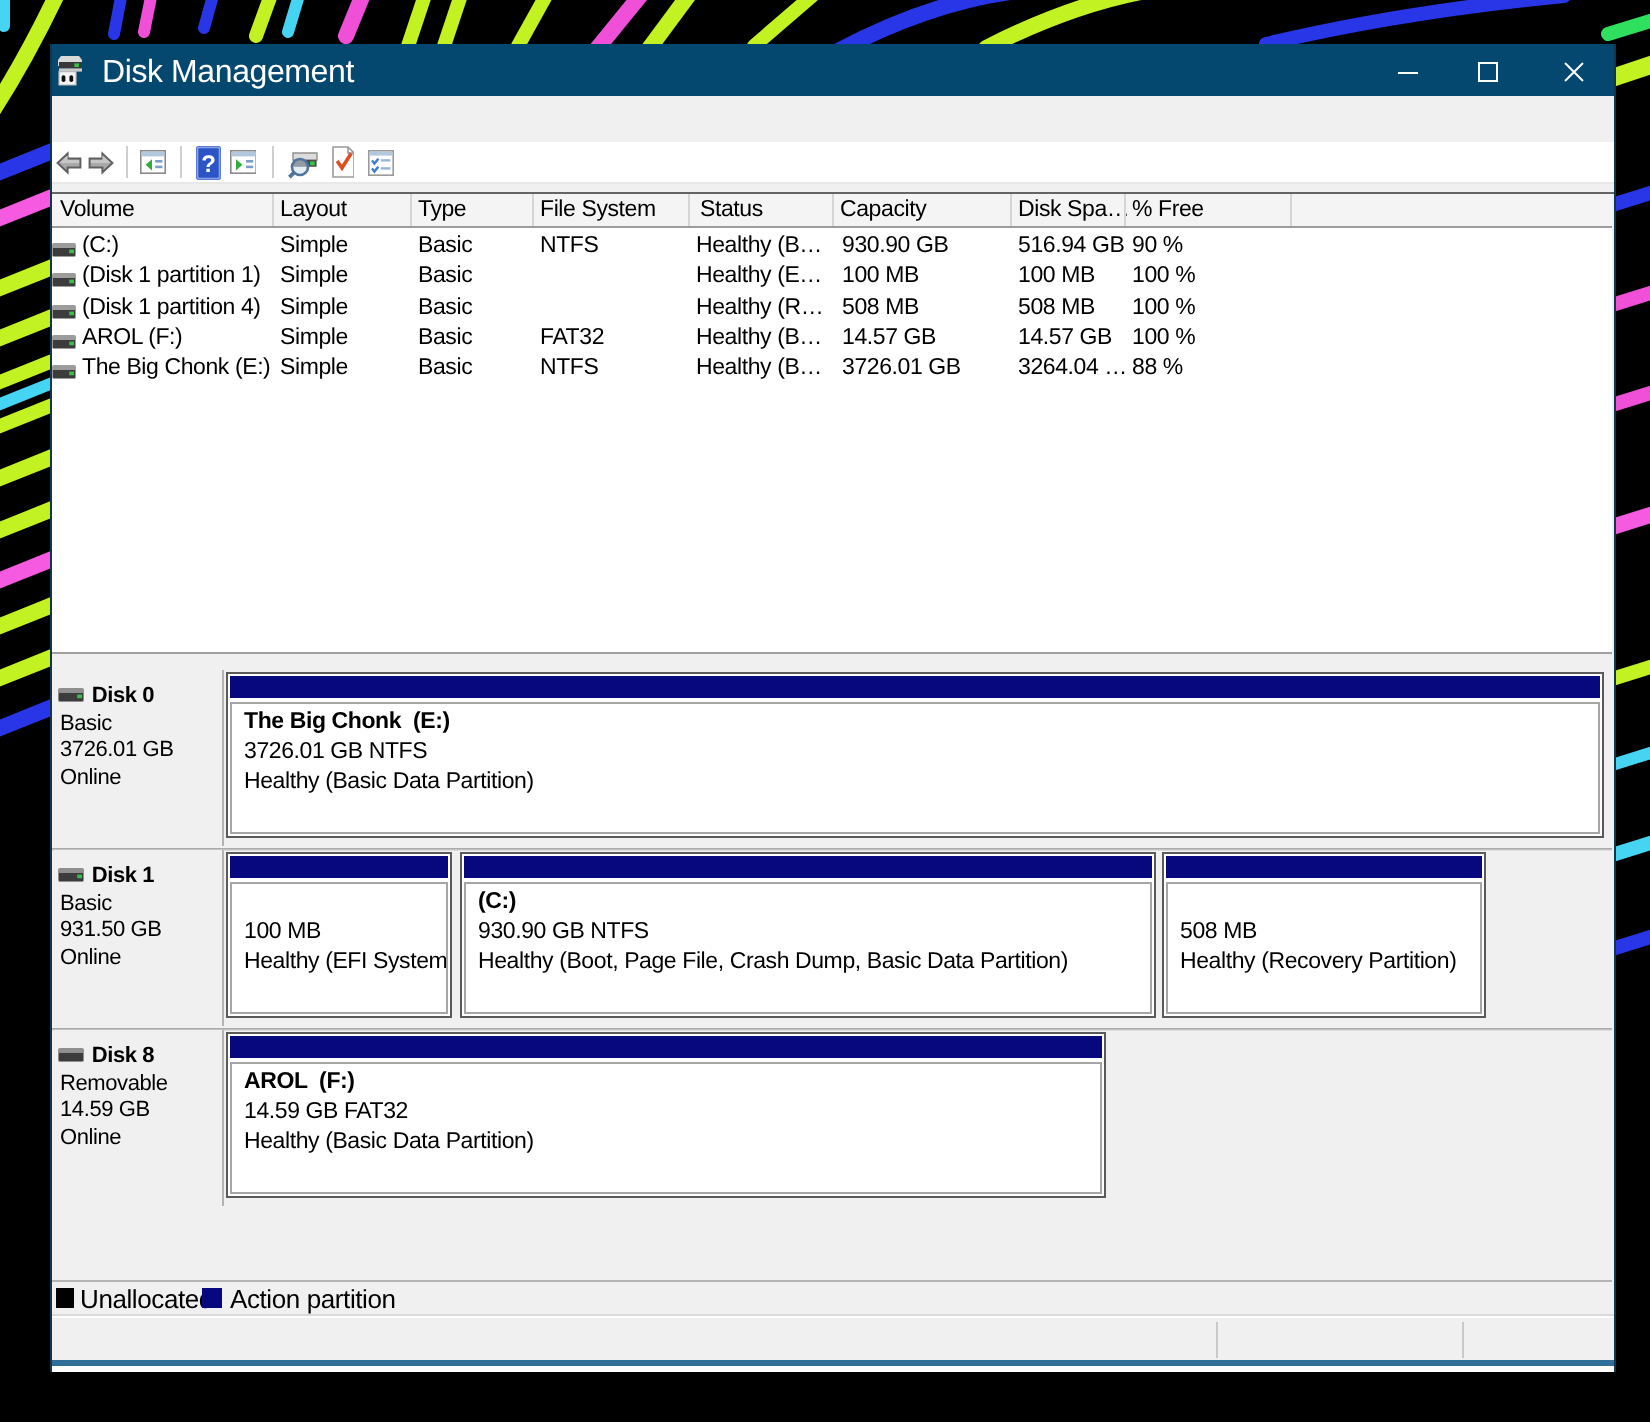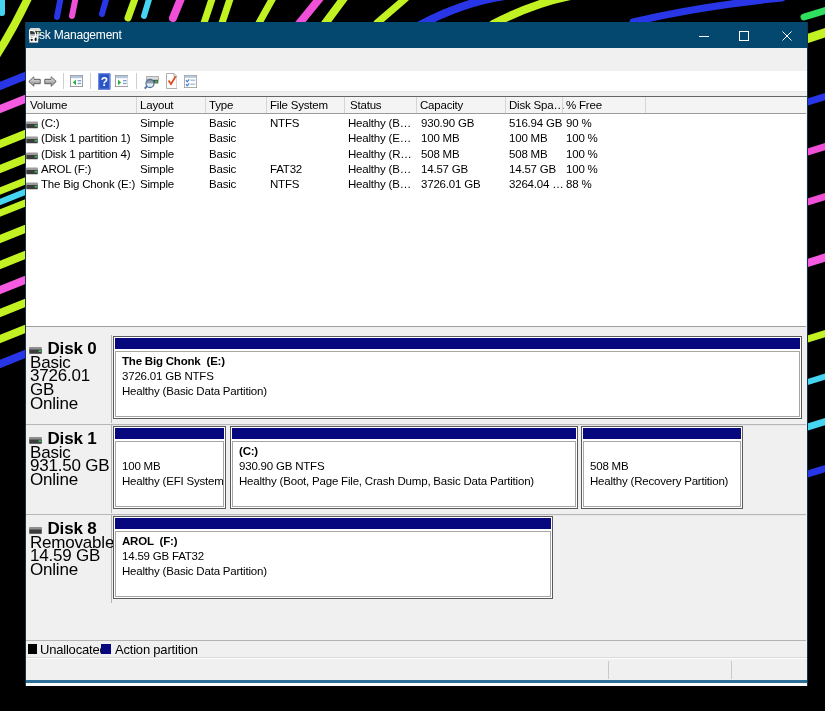--- a/index.html
+++ b/index.html
@@ -4,36 +4,36 @@
 <style>
 html,body{margin:0;padding:0;}
 body{width:825px;height:711px;position:relative;overflow:hidden;background:#000;
      font-family:"Liberation Sans", sans-serif;letter-spacing:-0.2px;}
 *{box-sizing:border-box;}
 .abs{position:absolute;}
 #wall{position:absolute;left:0;top:0;}
 #win{position:absolute;left:25px;top:22px;width:783px;height:664px;background:#f0f0f0;
      border-left:1px solid #10374f;border-right:1px solid #10374f;}
 #titlebar{position:absolute;left:0;top:0;width:100%;height:26px;background:#05486f;color:#fff;}
-#title{position:absolute;left:2px;top:6px;font-size:12px;color:#fff;}
+#title{position:absolute;left:25px;top:6px;font-size:16px;color:#fff;}
 .caption{position:absolute;top:0;width:45px;height:26px;}
 #menubar{position:absolute;left:0;top:26px;width:100%;height:22px;background:#fff;font-size:11.5px;color:#000;}
 #menubar span{position:absolute;top:4px;}
 #toolbar{position:absolute;left:0;top:48px;width:100%;height:22px;background:#fff;border-top:1px solid #f0f0f0;border-bottom:1px solid #e8e8e8;}
 .tsep{position:absolute;top:2px;width:1px;height:16px;background:#cfcfcf;}
 #gap{position:absolute;left:0;top:70px;width:100%;height:5px;background:#f0f0f0;border-bottom:1px solid #646464;}
 #listpane{position:absolute;left:0;top:75px;width:780px;height:229px;background:#fff;}
 #header{position:absolute;left:0;top:0;width:100%;height:17px;background:#f4f4f4;border-bottom:1px solid #9c9c9c;font-size:11.5px;}
 #header .h{position:absolute;top:2px;color:#000;}
 #header .sep{position:absolute;top:0px;width:1px;height:16px;background:#d5d5d5;}
 .row{position:absolute;left:0;width:100%;height:15px;font-size:11.5px;color:#000;}
 .row span{position:absolute;top:0px;white-space:pre;}
 .vicon{position:absolute;left:0px;top:3.5px;width:12px;height:8px;}
 #diskpane{position:absolute;left:0;top:304px;width:780px;height:315px;background:#f0f0f0;border-top:1px solid #a0a0a0;border-bottom:1px solid #b4b4b4;}
-.dlabel{position:absolute;left:1px;width:85px;background:#f0f0f0;border-right:1px solid #b4b4b4;font-size:17px;}
+.dlabel{position:absolute;left:1px;width:85px;background:#f0f0f0;border-right:1px solid #b4b4b4;font-size:11px;}
 .dlabel .nm{font-weight:bold;}
 .dlabel div{line-height:13.7px;}
 .drow-sep{position:absolute;left:0;width:100%;height:2px;background:linear-gradient(#9e9e9e,#ffffff);}
 .pbox{position:absolute;background:#fff;border:1px solid #5a5a5a;}
 .pbar{position:absolute;left:1px;top:0.5px;right:1px;height:11px;background:#07077e;}
 .pinner{position:absolute;left:1px;top:13.5px;right:1px;bottom:1px;border:1px solid #a6a6a6;overflow:hidden;}
 .ptext{position:absolute;left:6px;top:2.5px;font-size:11.5px;line-height:15px;white-space:pre;}
 .ptext b{font-weight:bold;}
 #legend{position:absolute;left:0;top:619px;width:100%;height:17px;background:#f0f0f0;border-bottom:1px solid #d9d9d9;font-size:13px;}
 #statusbar{position:absolute;left:0;top:636px;width:100%;height:22px;background:#f0f0f0;border-top:1px solid #fff;}

